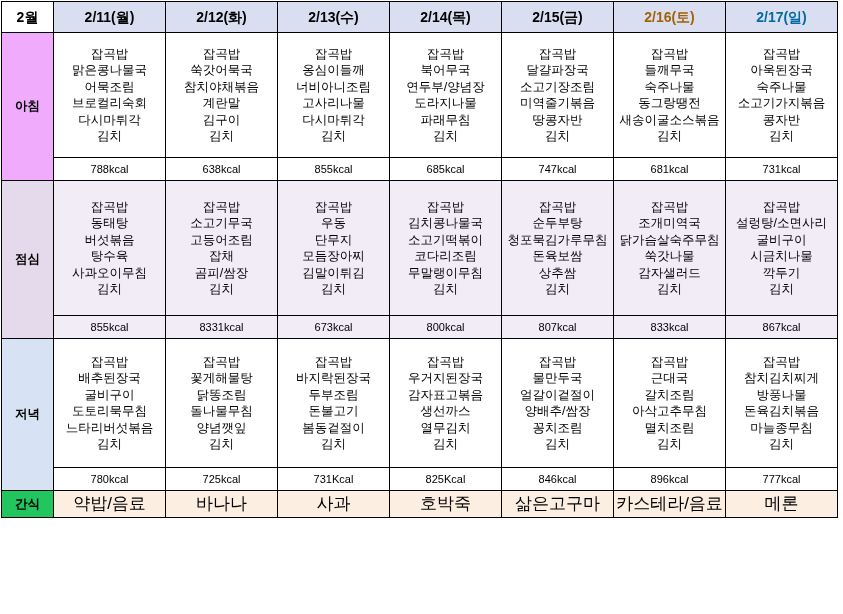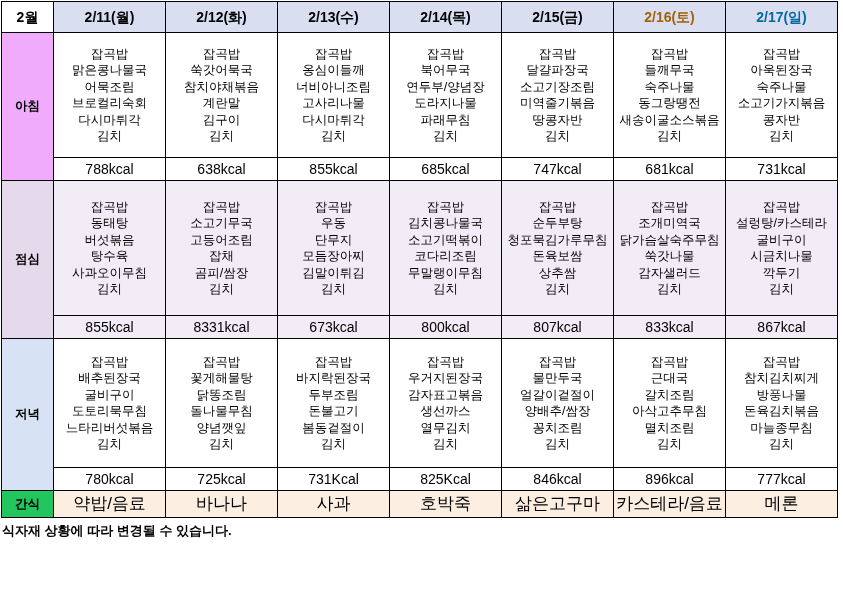--- a/index.html
+++ b/index.html
@@ -56,21 +56,21 @@
   td.label-dinner    { background: #d7e3f5; }
   td.label-snack     { background: #22c55e; font-size: 13px; margin-top: 16px; }
 
   
   tr.breakfast-body td.food { background: #ffffff; height: 118px; padding: 3px 0; }
   tr.lunch-body td.food     { background: #f2ecf7; height: 128px; padding: 3px 0; }
   tr.dinner-body td.food    { background: #ffffff; height: 122px; padding: 3px 0; }
 
   tr.kcal td {
     height: 20px;
-    font-size: 14px;
+    font-size: 11px;
   }
   tr.kcal-breakfast td { background: #ffffff; }
   tr.kcal-lunch td     { background: #f2ecf7; }
   tr.kcal-dinner td    { background: #ffffff; }
 
   tr.snack td.food {
     background: #fdeee2;
     height: 24px;
     font-size: 17px;
   }
@@ -225,21 +225,21 @@
       <td class="food">
           <span class="food-line">잡곡밥</span>
           <span class="food-line">조개미역국</span>
           <span class="food-line">닭가슴살숙주무침</span>
           <span class="food-line">쑥갓나물</span>
           <span class="food-line">감자샐러드</span>
           <span class="food-line">김치</span>
         </td>
       <td class="food">
           <span class="food-line">잡곡밥</span>
-          <span class="food-line">설렁탕/카스테라</span>
+          <span class="food-line">설렁탕/소면사리</span>
           <span class="food-line">굴비구이</span>
           <span class="food-line">시금치나물</span>
           <span class="food-line">깍두기</span>
           <span class="food-line">김치</span>
         </td>
     </tr>
     <tr class="kcal kcal-lunch">
       <td>855kcal</td>
       <td>8331kcal</td>
       <td>673kcal</td>
@@ -325,14 +325,13 @@
       <td class="food">사과</td>
       <td class="food">호박죽</td>
       <td class="food">삶은고구마</td>
       <td class="food">카스테라/음료</td>
       <td class="food">메론</td>
     </tr>
   </tbody>
 </table>
 
 <div class="footnotes">
-  <div>식자재 상황에 따라 변경될 수 있습니다.</div>
 </div>
 
 </body></html>

